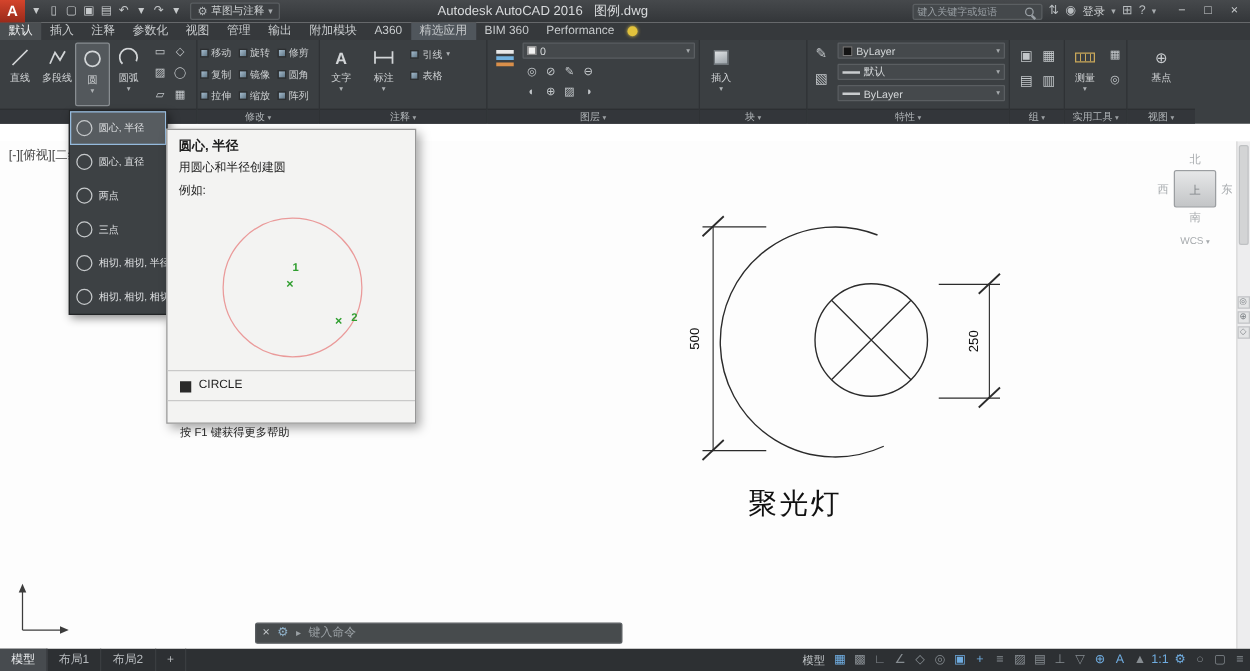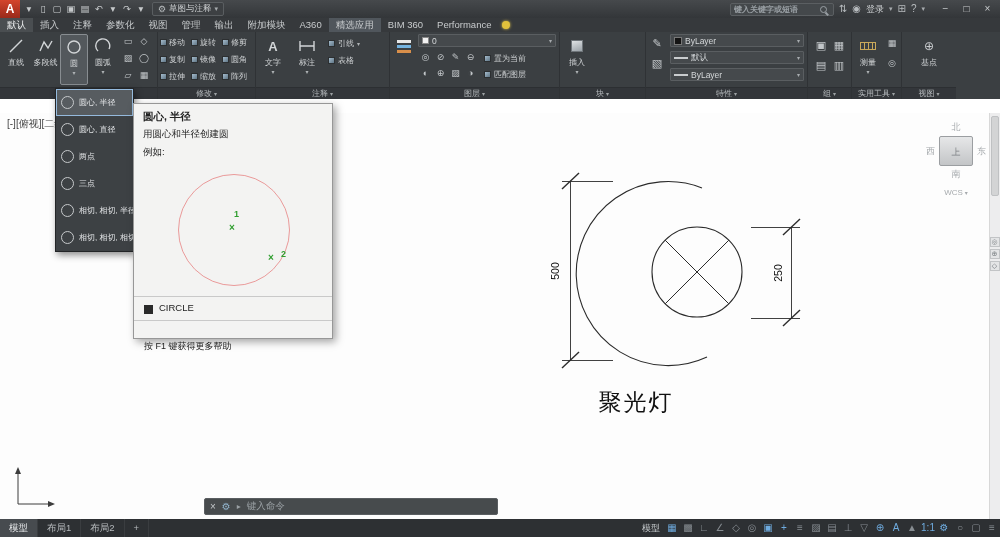--- a/index.html
+++ b/index.html
@@ -10,21 +10,21 @@
 
 #titlebar{position:absolute;left:0;top:0;width:1000px;height:18px;background:linear-gradient(#46494c,#333639);display:flex;align-items:center;color:#d2d5d7;font-size:10px;z-index:70;}
 .applogo{width:20px;height:18px;background:linear-gradient(#d4442c,#992a1a);color:#fff;font-weight:bold;font-size:12px;text-align:center;line-height:18px;flex:none;}
 .qat{display:flex;align-items:center;margin-left:2px;}
 .qicon{width:14px;text-align:center;font-size:9.5px;color:#c6c9cb;line-height:18px;}
 .wspill{display:flex;align-items:center;gap:3px;border:1px solid #5a5e61;background:#3d4043;border-radius:2px;height:14px;padding:0 5px;margin-left:4px;font-size:8.5px;color:#cfd2d4;white-space:nowrap;}
 .wspill .gear{font-size:9px;color:#b7bbbe;}
 .wspill .caret{font-size:7px;color:#a7abae;}
 .title{position:absolute;left:350px;top:0;height:18px;line-height:18px;font-size:10.5px;color:#d8dadc;display:flex;gap:9px;white-space:nowrap;}
 .tright{position:absolute;right:0;top:0;height:18px;display:flex;align-items:center;gap:5px;padding-right:2px;}
-.search{width:104px;height:13px;background:#44484b;border:1px solid #5b5f62;border-radius:2px;display:flex;align-items:center;padding:0 3px;font-weight:bold;}
+.search{width:104px;height:13px;background:#44484b;border:1px solid #5b5f62;border-radius:2px;display:flex;align-items:center;padding:0 3px;}
 .search .ph{flex:1;font-size:8px;color:#9aa0a5;white-space:nowrap;overflow:hidden;}
 .mag{width:7px;height:7px;border:1.5px solid #9aa0a5;border-radius:50%;position:relative;margin-right:3px;flex:none;}
 .mag::after{content:"";position:absolute;width:4px;height:1.5px;background:#9aa0a5;transform:rotate(45deg);left:4px;top:6px;}
 .ticon{font-size:10px;color:#b8bcbf;line-height:18px;}
 .signin{font-size:9px;color:#cdd0d2;}
 .smallcaret{font-size:7px;color:#a7abae;}
 .wctl{display:flex;margin-left:5px;}
 .wbtn{width:21px;height:18px;text-align:center;line-height:17px;font-size:10px;color:#c9ccce;}
 
 
@@ -145,20 +145,24 @@
         <span class="qicon">↶</span>
         <span class="qicon">▾</span>
         <span class="qicon">↷</span>
         <span class="qicon">▾</span>
       </div>
     <div class="wspill">
       <span class="gear">⚙</span>
       <span>草图与注释</span>
       <span class="caret">▾</span>
     </div>
+    <div class="title">
+      <span>Autodesk AutoCAD 2016</span>
+      <span>图例.dwg</span>
+    </div>
     <div class="tright">
       <div class="search">
         <span class="ph">键入关键字或短语</span>
         <span class="mag"></span>
       </div>
       <span class="ticon">⇅</span>
       <span class="ticon">◉</span>
       <span class="signin">登录</span>
       <span class="smallcaret">▾</span>
       <span class="ticon">⊞</span>
@@ -335,30 +339,20 @@
 
         <span class="gicon" style="width:15px">◎</span>
             <span class="gicon" style="width:15px">⊘</span>
             <span class="gicon" style="width:15px">✎</span>
             <span class="gicon" style="width:15px">⊖</span>
             <span class="gicon" style="width:15px">◐</span>
             <span class="gicon" style="width:15px">⊕</span>
             <span class="gicon" style="width:15px">▨</span>
             <span class="gicon" style="width:15px">◑</span>
           </div>
-        <div style="position:absolute;left:94px;top:18px;width:74px">
-          <div class="srow" style="height:16px">
-            <span class="mi"></span>
-            <span>置为当前</span>
-          </div>
-          <div class="srow" style="height:16px">
-            <span class="mi"></span>
-            <span>匹配图层</span>
-          </div>
-        </div>
       </div>
       <div class="plabel"><span>图层</span><span class="caret">▾</span></div>
     </div>
 
     <div class="panel" style="width:86px">
       <div class="pcontent">
         <div class="tallbtn" style="left:2px;width:30px">
           <span class="tico">
               <span class="cubeicon"></span>
             </span>

